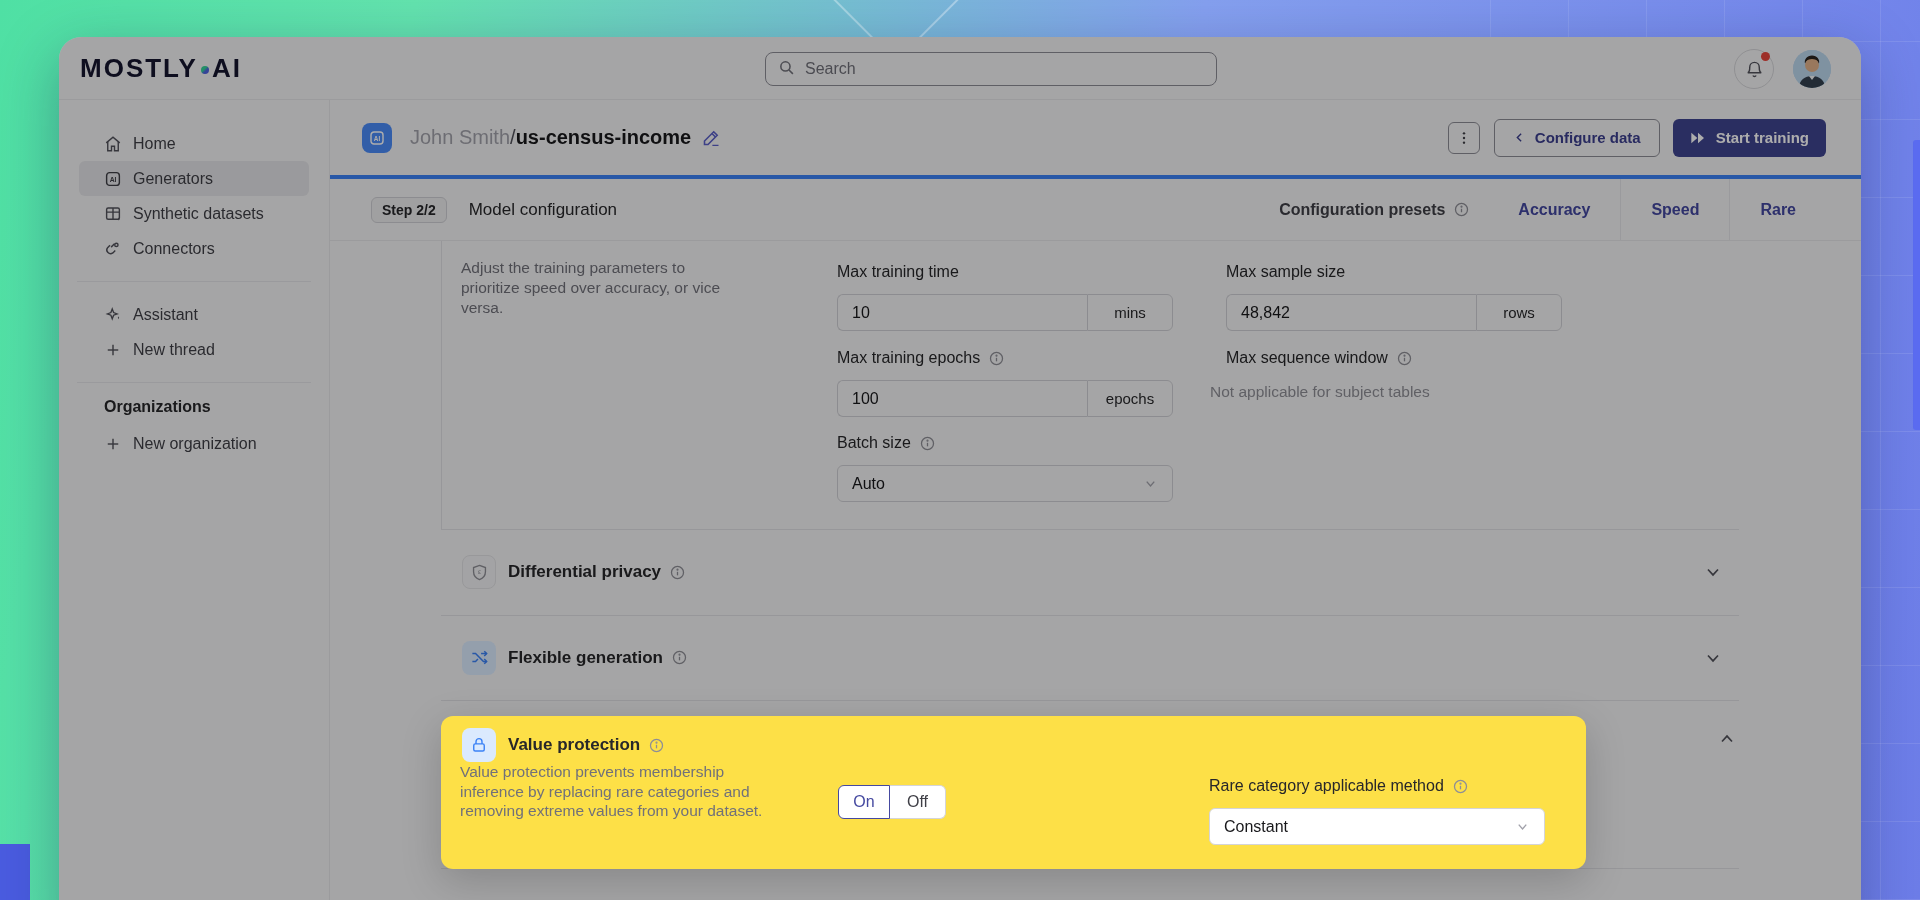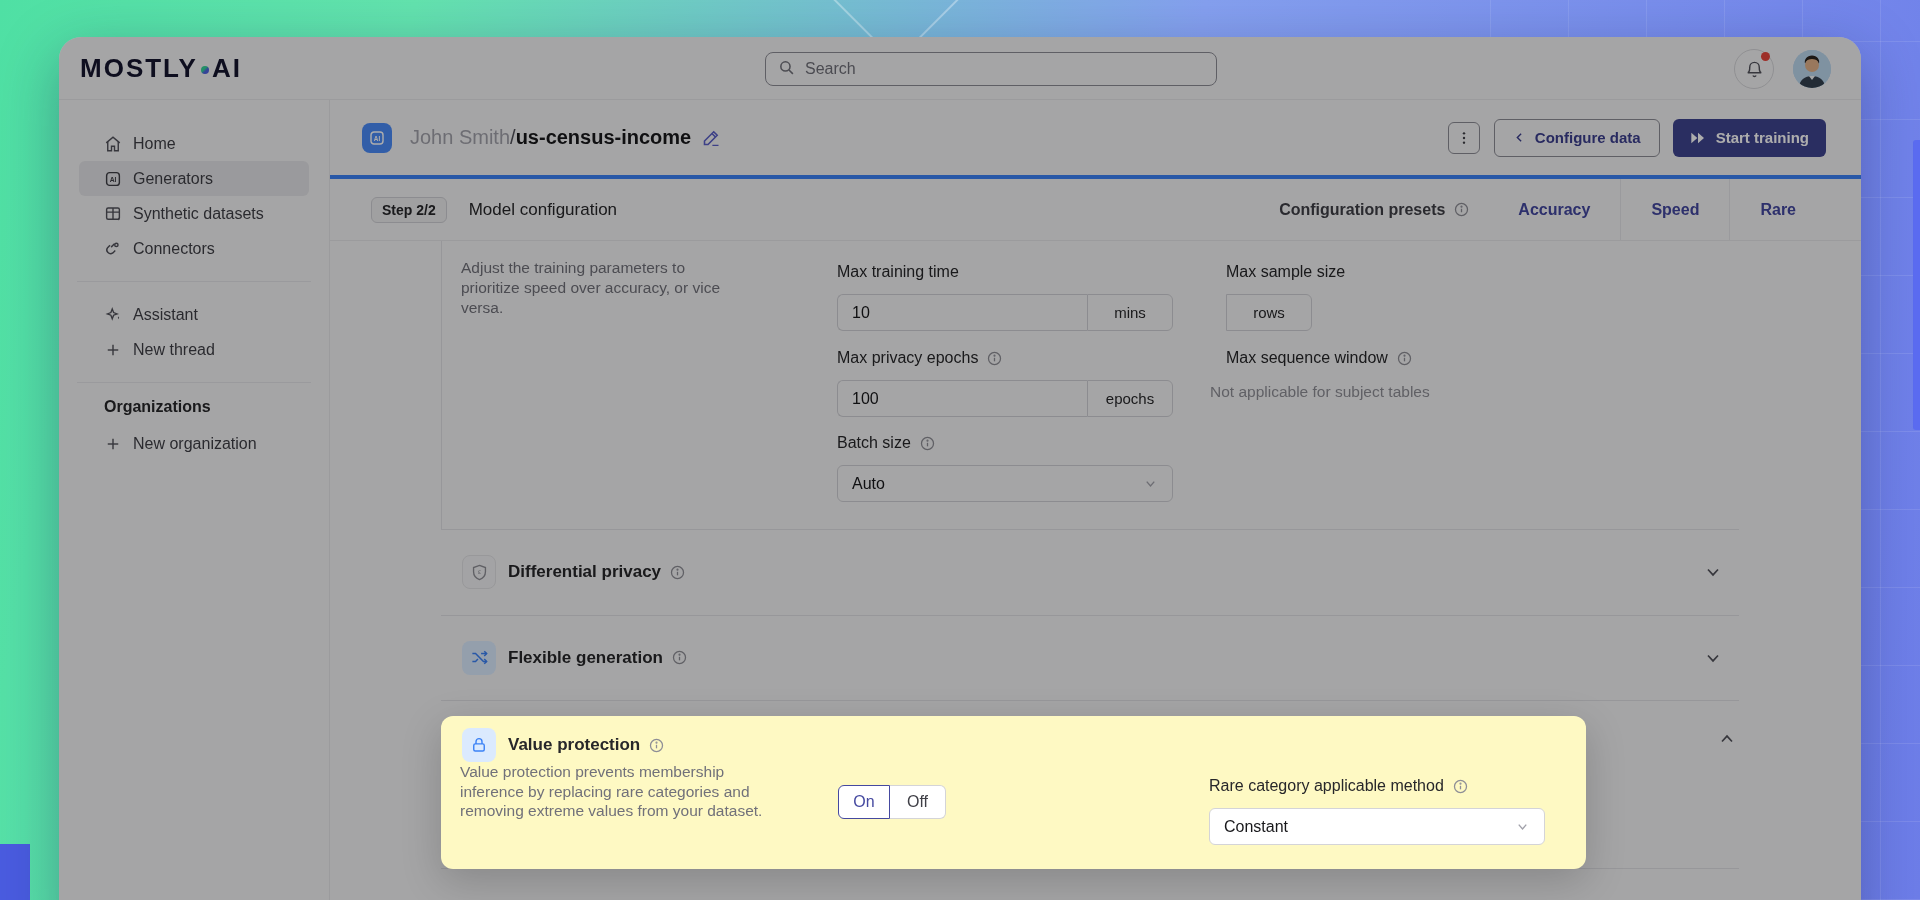--- a/index.html
+++ b/index.html
@@ -84,21 +84,21 @@
     padding:0 14px; font-size:16px; color:#18181b; justify-content:space-between; cursor:pointer; }
 
   .hdiv { position:absolute; left:111px; width:1298px; height:1px; background:#dfdfe3; }
   .sect-row { position:absolute; left:111px; width:1298px; display:flex; align-items:center; }
   .sect-icon { width:34px; height:34px; border-radius:8px; display:flex; align-items:center; justify-content:center; margin-left:21px; }
   .sect-icon.neutral { background:#f1f1f3; border:1px solid #e0e0e4; }
   .sect-icon.blue { background:#dbeafe; }
   .sect-title { margin-left:12px; display:flex; align-items:center; gap:8px; font-size:17px; font-weight:700; color:#27272a; }
   .sect-chev { margin-left:auto; margin-right:16px; display:flex; align-items:center; cursor:pointer; }
 
-  .vp-card { position:absolute; left:111px; top:475px; width:1145px; height:153px; background:#fef9c3; border-radius:12px;
+  .vp-card { position:absolute; left:111px; top:475px; width:1145px; height:153px; background:#fde047; border-radius:12px;
     box-shadow:0 12px 40px rgba(0,0,0,.18); z-index:100; }
   .vp-head { position:absolute; left:21px; top:12px; display:flex; align-items:center; }
   .vp-desc { position:absolute; left:19px; top:46px; width:310px; font-size:15.5px; line-height:19.5px; color:#71717a; }
   .seg { position:absolute; left:397px; top:69px; display:flex; }
   .seg-btn { height:34px; display:flex; align-items:center; justify-content:center; font-size:16px; background:#fff; cursor:pointer; font-family:inherit; }
   .seg-on { width:52px; border:1px solid #4549a0; color:#4549a0; border-radius:6px 0 0 6px; position:relative; z-index:2; }
   .seg-off { width:56px; border:1px solid #d4d4d8; border-left:none; color:#3f3f46; border-radius:0 6px 6px 0; }
   .vp-method-label { position:absolute; left:768px; top:61px; display:flex; align-items:center; gap:8px; font-size:16px; color:#27272a; }
   .vp-select { position:absolute; left:768px; top:92px; width:336px; height:37px; border:1px solid #d4d4d8; border-radius:6px; background:#fff;
     display:flex; align-items:center; justify-content:space-between; padding:0 14px; font-size:16px; color:#18181b; cursor:pointer; }
@@ -290,25 +290,26 @@
           </div>
           <div class="input-group fcol1" style="top:53px;">
             <input value="10" style="">
             <div class="input-addon">mins</div>
           </div>
 
           <div class="f-label fcol2" style="top:22px;">
             <span>Max sample size</span>
           </div>
           <div class="input-group fcol2" style="top:53px;">
+            <input value="48,842" style="">
             <div class="input-addon">rows</div>
           </div>
 
           <div class="f-label fcol1" style="top:108px;">
-            <span>Max privacy epochs</span>
+            <span>Max training epochs</span>
             <svg width="17" height="17" viewBox="0 0 24 24" fill="none" stroke="#8e8e96" stroke-width="1.8">
                 <circle cx="12" cy="12" r="8.5"></circle>
                 <line x1="12" y1="11" x2="12" y2="16"></line>
                 <circle cx="12" cy="8" r="0.6" fill="#8e8e96"></circle>
               </svg>
           </div>
           <div class="input-group fcol1" style="top:139px;">
             <input value="100" style="">
             <div class="input-addon">epochs</div>
           </div>

